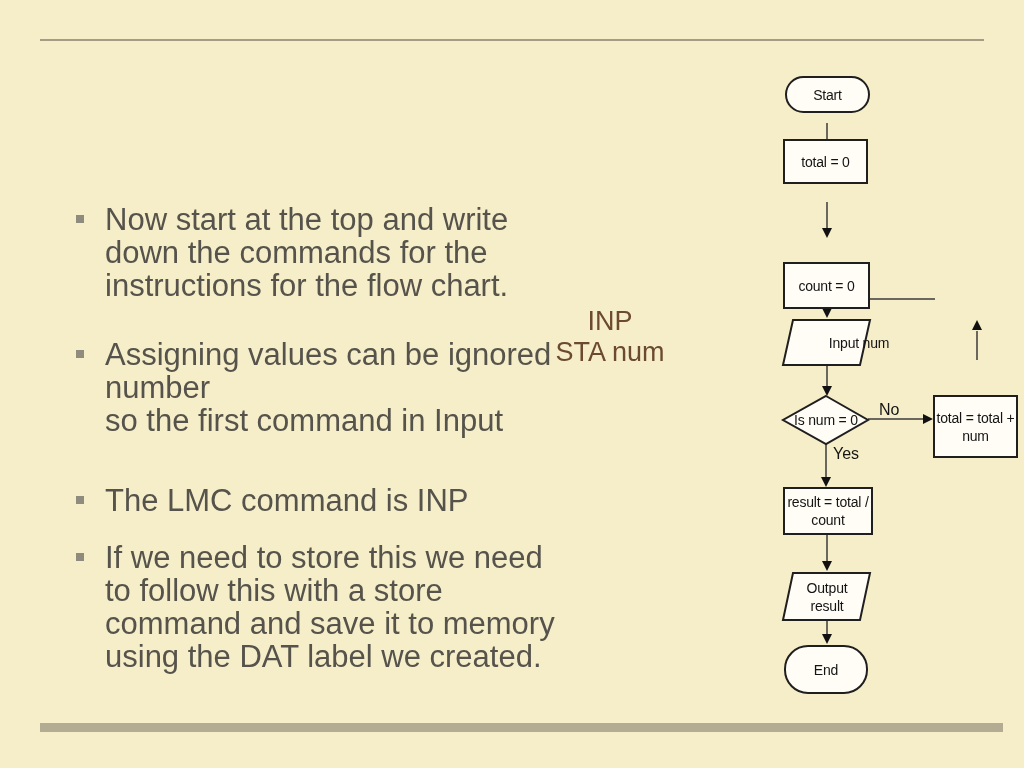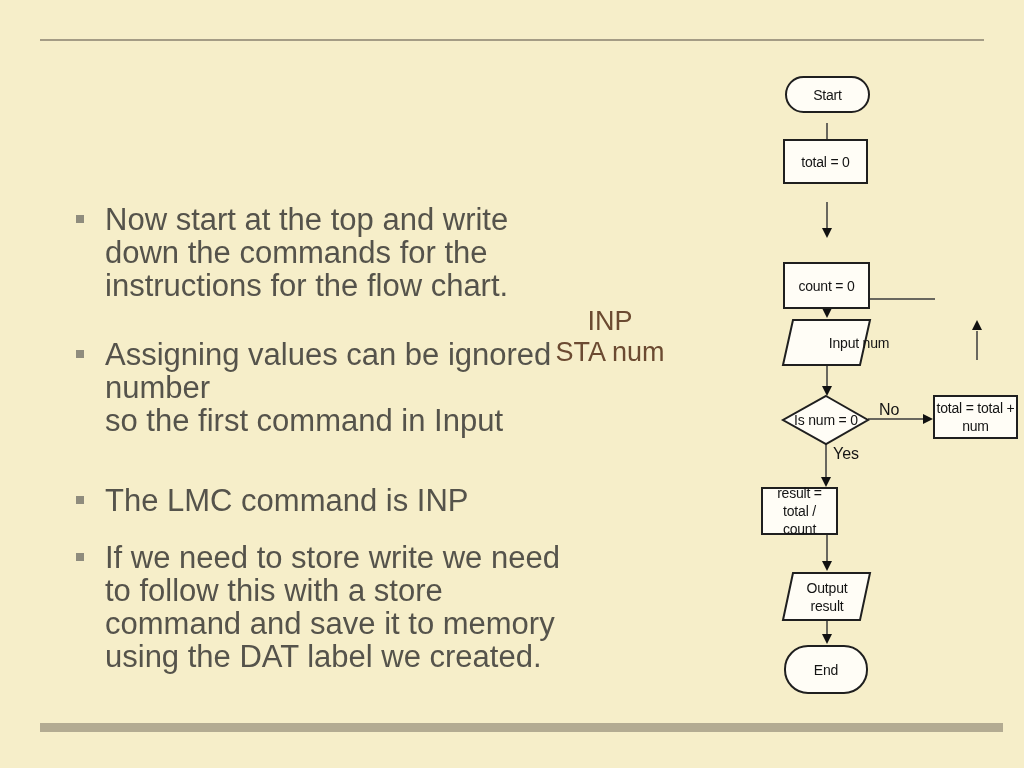--- a/index.html
+++ b/index.html
@@ -25,22 +25,22 @@
   
   .fc-svg{position:absolute;left:0;top:0;width:1024px;height:768px;}
   .node{position:absolute;background:#fffdf6;border:2px solid #1f1f1f;box-sizing:border-box;
         display:flex;align-items:center;justify-content:center;text-align:center;
         color:#141414;font-size:14px;line-height:18px;letter-spacing:-0.2px;}
   .terminator{border-radius:24px;}
   .node-start{left:785px;top:76px;width:85px;height:37px;}
   .node-total-init{left:783px;top:139px;width:85px;height:45px;}
   .node-count-init{left:783px;top:238px;width:87px;height:47px;margin-top:24px;}
   .node-count-inc{left:935px;top:273px;width:83px;height:45px;}
-  .node-total-add{left:933px;top:395px;width:85px;height:44px;}
-  .node-result{left:761px;top:487px;width:77px;height:48px;justify-content:center;}
+  .node-total-add{left:933px;top:395px;width:85px;height:63px;}
+  .node-result{left:783px;top:487px;width:90px;height:48px;justify-content:center;}
   .node-end{left:784px;top:645px;width:84px;height:49px;}
 
   .shape-text{position:absolute;display:flex;align-items:center;justify-content:center;
         text-align:center;color:#141414;font-size:14px;line-height:18px;letter-spacing:-0.2px;}
   .txt-input{left:788px;top:320px;width:78px;height:45px;margin-left:32px;}
   .txt-decision{left:780px;top:398px;width:92px;height:44px;}
   .txt-output{left:788px;top:573px;width:78px;height:47px;}
 
   .edge-label{position:absolute;color:#141414;font-size:16px;}
   .label-no{left:879px;top:401px;}
@@ -75,21 +75,21 @@
   <div class="bullet bullet-3">
     <span class="bullet-marker"></span>
     <div class="bullet-lines">
       <div>The LMC command is INP</div>
     </div>
   </div>
 
   <div class="bullet bullet-4">
     <span class="bullet-marker"></span>
     <div class="bullet-lines">
-      <div>If we need to store write we need</div>
+      <div>If we need to store this we need</div>
       <div>to follow this with a store</div>
       <div>command and save it to memory</div>
       <div>using the DAT label we created.</div>
     </div>
   </div>
 
   <div class="lmc">
     <div>INP</div>
     <div>STA num</div>
   </div>

